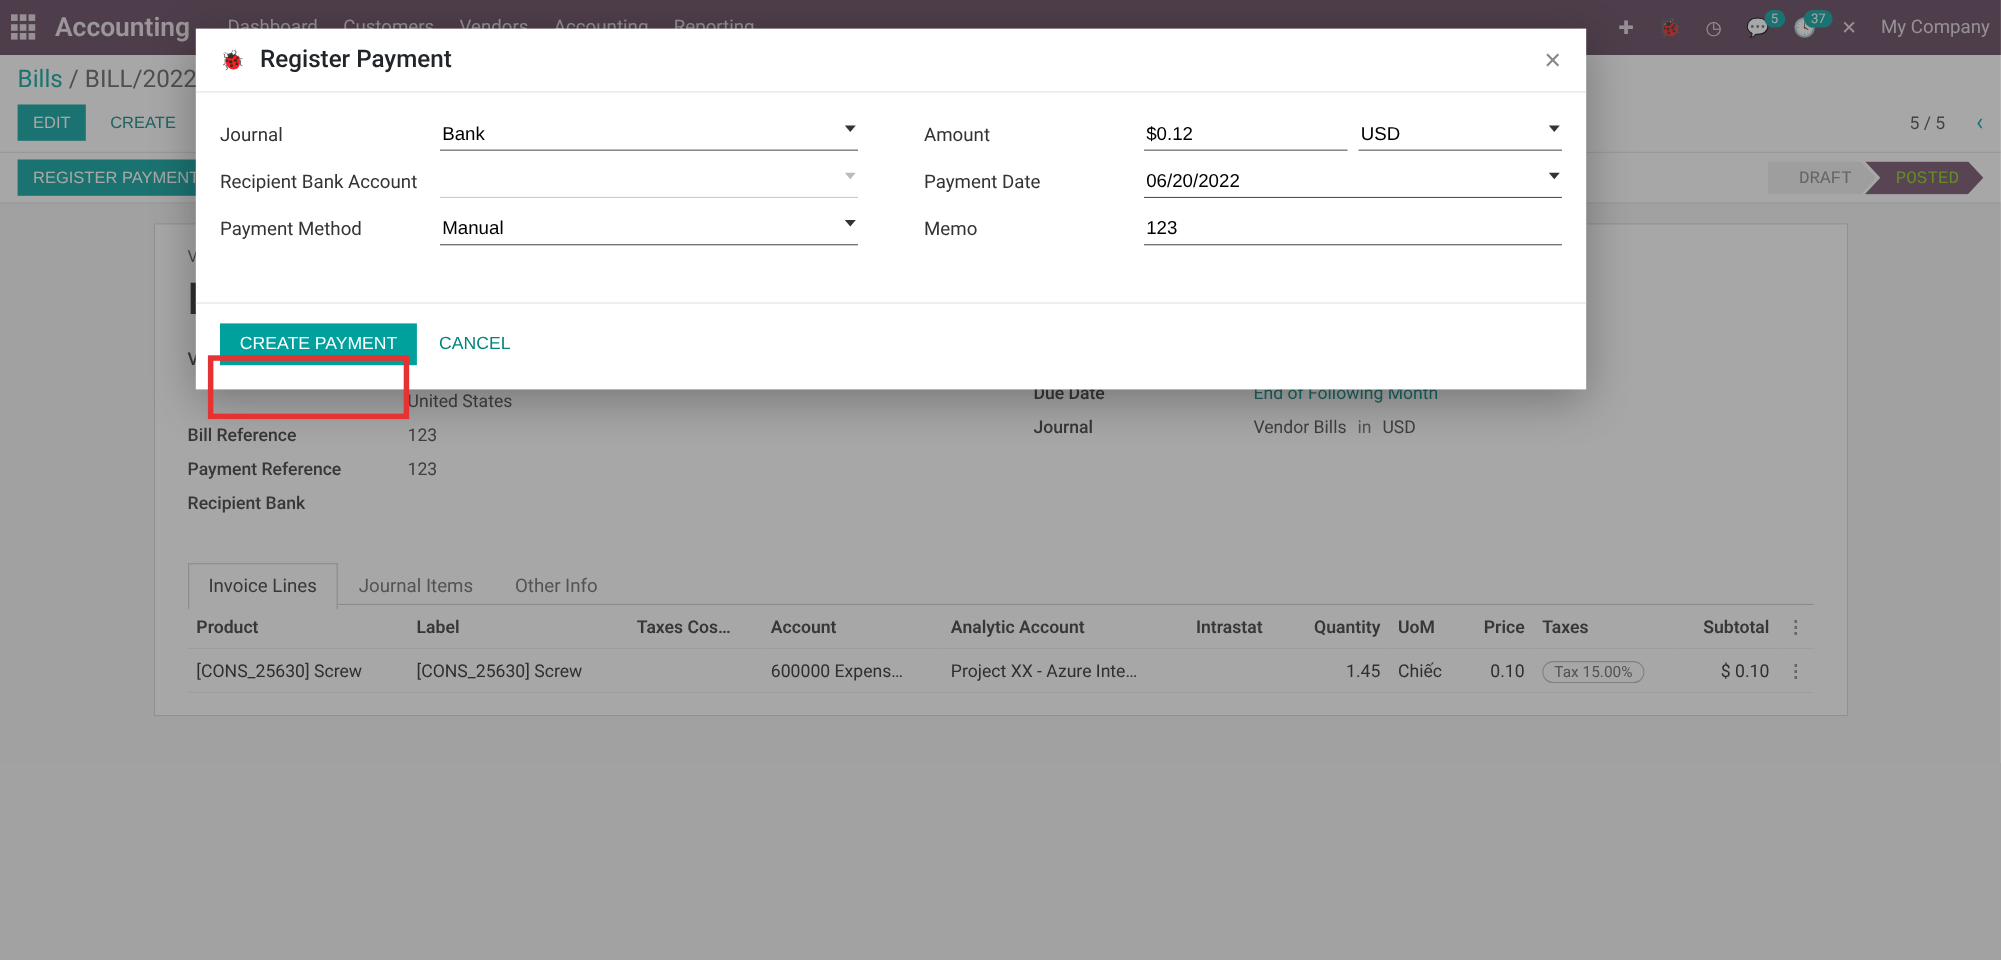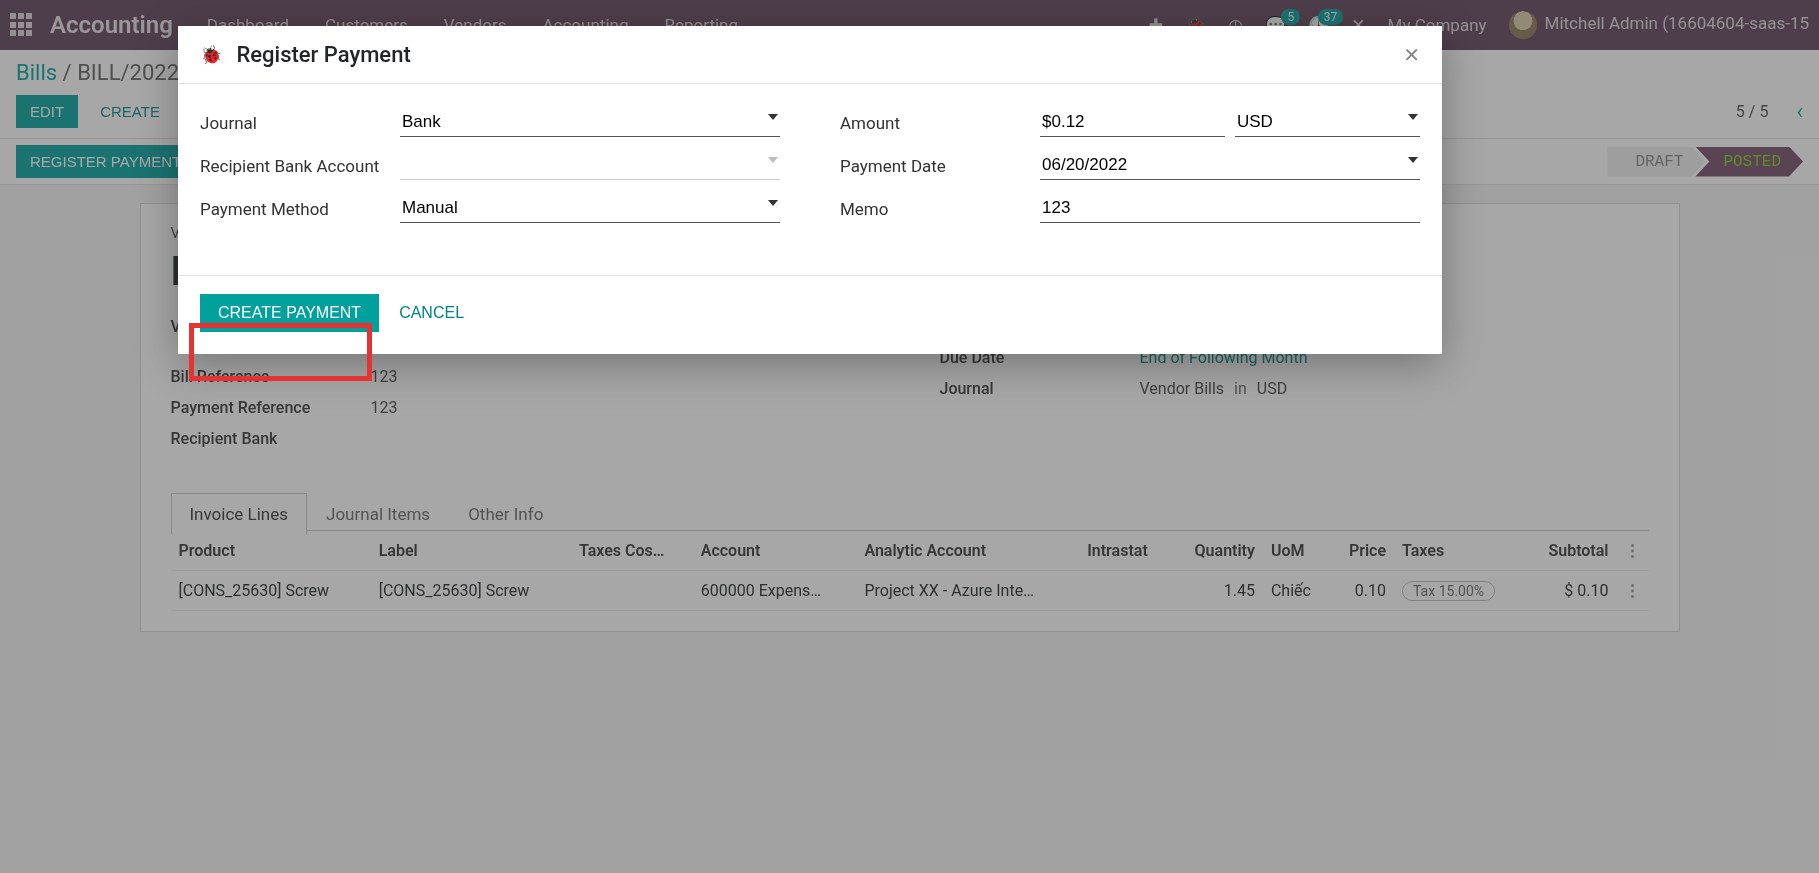--- a/index.html
+++ b/index.html
@@ -19,21 +19,21 @@
   height: 50px;
   display: flex;
   align-items: center;
   padding: 0 10px;
   color: #e0d5dc;
   font-size: 17px;
 }
 .topnav .apps-icon { width: 24px; height: 24px; display: flex; flex-wrap: wrap; gap: 2px; margin-right: 16px; cursor: pointer;}
 .topnav .apps-icon span { width: 6px; height: 6px; background: #e0d5dc; }
 .topnav .brand { font-size: 24px; font-weight: 600; color: #e8e0e5; margin-right: 34px; }
-.topnav .navlinks { display: flex; gap: 36px; }
+.topnav .navlinks { display: flex; gap: 23px; }
 .topnav .navlinks span { cursor: pointer; }
 .topnav .spacer { flex: 1; }
 .topnav .righticons { display: flex; align-items: center; gap: 22px; }
 .topnav .iconwrap { position: relative; cursor: pointer; }
 .topnav .badge {
   position: absolute; top: -6px; right: -14px;
   background: #00a09d; color: #fff;
   border-radius: 10px; font-size: 12px; padding: 0 6px; line-height: 16px;
 }
 .topnav .company { cursor: pointer; }
@@ -192,21 +192,20 @@
   </div>
   <div class="spacer"></div>
   <div class="righticons">
     <div class="iconwrap">✚</div>
     <div class="iconwrap">🐞</div>
     <div class="iconwrap">◷</div>
     <div class="iconwrap">💬<span class="badge">5</span></div>
     <div class="iconwrap">🕓<span class="badge">37</span></div>
     <div class="iconwrap">✕</div>
     <div class="company">My Company</div>
-    <div><span class="avatar"></span><span class="username">Mitchell Admin (16604604-saas-15</span></div>
   </div>
 </div>
 
 <div class="subhead">
   <div class="breadcrumb">
     <a href="#">Bills</a> / <span>BILL/2022/</span>
   </div>
   <div class="actionrow">
     <div class="left-actions">
       <button class="btn btn-primary">Edit</button>
@@ -232,20 +231,21 @@
 <div class="formarea">
   <div class="form-label-small">Vendor Bill</div>
   <div class="form-title">BILL</div>
   <div class="form-cols">
     <div class="form-col">
       <div class="fieldrow">
         <div class="lbl">Vendor</div>
         <div class="val">
           <div>4557 De Silva St</div>
           <div>Fremont CA 94538</div>
+          <div>United States</div>
         </div>
       </div>
       <div class="fieldrow">
         <div class="lbl">Bill Reference</div>
         <div class="val">123</div>
       </div>
       <div class="fieldrow">
         <div class="lbl">Payment Reference</div>
         <div class="val">123</div>
       </div>

